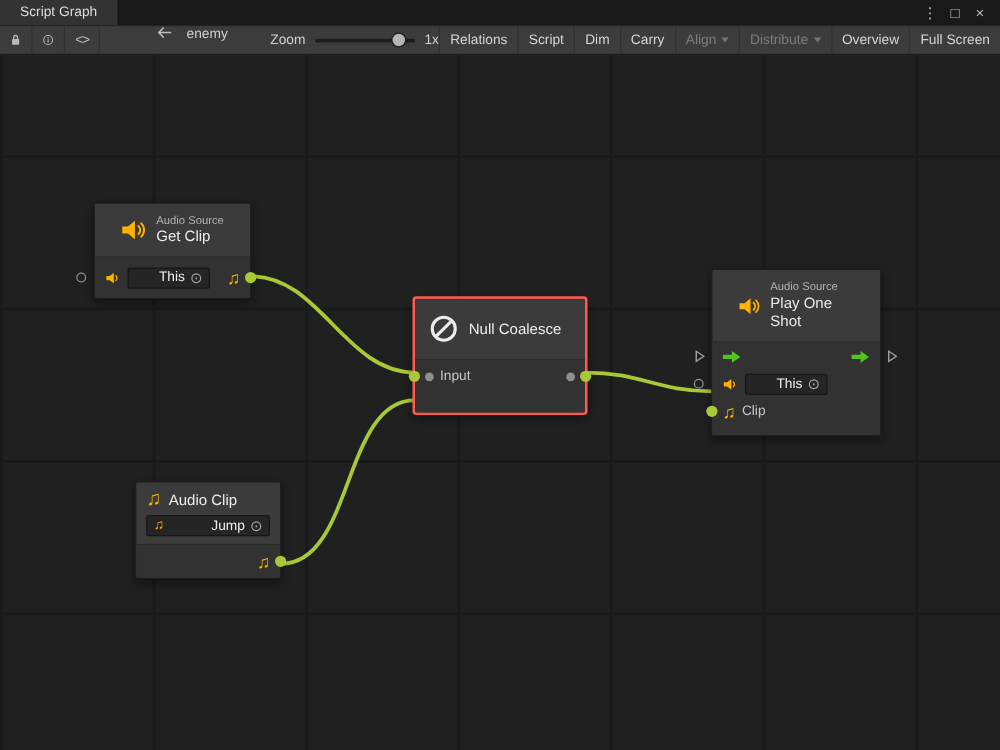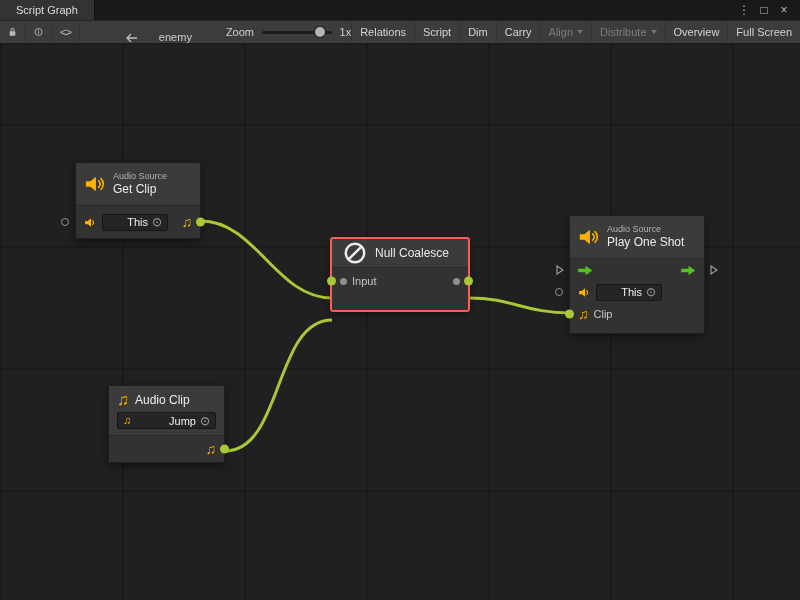--- a/index.html
+++ b/index.html
@@ -44,21 +44,21 @@
   }
   .tool-btn.iconbtn { width:26px; justify-content:center; border-right:1px solid #313131; }
   .tool-btn.disabled { color:#7d7d7d;align-items:center; }
   .tool-group { margin-left:auto; display:flex; height:100%; }
   .tool-group .tool-btn { border-left:1px solid #313131; white-space:nowrap; }
   .caret {
     width:0; height:0; margin-left:4px;
     border-left:3px solid transparent; border-right:3px solid transparent;
     border-top:4px solid currentColor; opacity:.85;
   }
-  .breadcrumb { display:flex; align-items:flex-end; gap:21px; margin-left:46px; color:#cfcfcf; }
+  .breadcrumb { display:flex; align-items:flex-start; gap:11px; margin-left:46px; color:#cfcfcf; }
   .zoom-label { display:flex; align-items:center; margin-left:34px; color:#cfcfcf; }
   .zoom-slider { position:relative; width:92px; margin:0 8px; display:flex; align-items:center; }
   .slider-track { width:100%; height:3px; background:#1d1d1d; border-radius:2px; }
   .slider-handle {
     position:absolute; left:84%; top:50%; transform:translate(-50%,-50%);
     width:10px; height:10px; border-radius:50%; background:#b5b5b5;
     box-shadow:0 0 0 1px #1a1a1a;
   }
   .zoom-value { display:flex; align-items:center; color:#cfcfcf; }
   .code-glyph { font-size:11px; color:#bdbdbd; letter-spacing:-1px; }
@@ -80,21 +80,21 @@
   .node {
     position:absolute; z-index:2;
     background:#3b3b3b;
     border:1px solid #1f1f1f; border-radius:2px;
     box-shadow:0 3px 8px rgba(0,0,0,.45);
   }
   .node.selected {
     border-color:var(--selection,#ff5b50);
     box-shadow:0 0 0 1px var(--selection,#ff5b50), 0 3px 8px rgba(0,0,0,.45);
   }
-  .node-header { display:flex; align-items:center; gap:7px; padding:8px 8px; }
+  .node-header { display:flex; align-items:center; gap:7px; padding:8px 20px; }
   .node-header.column { flex-direction:column; align-items:stretch; gap:4px; padding:6px 8px; }
   .header-line { display:flex; align-items:center; gap:6px; }
   .titles { display:flex; flex-direction:column; }
   .node-category { font-size:9px; line-height:11px; color:#b2b2b2; }
   .node-title { font-size:12px; line-height:15px; color:#ececec; }
   .node-body { border-top:1px solid #292929; background:#323232; border-radius:0 0 2px 2px; }
   .port-row {
     position:relative; display:flex; align-items:center;
     height:22px; padding:0 8px; gap:5px;
   }
@@ -237,21 +237,21 @@
             <span class="field-text">This</span>
             <span class="picker">⊙</span>
           </div>
           <span class="note" style="margin-left:auto;">♫</span>
           <span class="edge-dot right"></span>
         </div>
       </div>
     </div>
 
     <div class="node selected" style="left:331px; top:194px; width:138px;">
-      <div class="node-header" style="padding:1px 10px;">
+      <div class="node-header" style="padding:11px 10px;">
         <svg width="26" height="26" viewBox="0 0 24 24">
           <circle cx="12" cy="12" r="8.5" stroke="#ececec" stroke-width="2.3" fill="none"></circle>
           <path d="M6.5 17.5 17.5 6.5" stroke="#ececec" stroke-width="2.3"></path>
         </svg>
         <div class="node-title">Null Coalesce</div>
       </div>
       <div class="node-body" style="padding:2px 0 18px;">
         <div class="port-row">
           <span class="edge-dot left"></span>
           <span class="pdot"></span>

